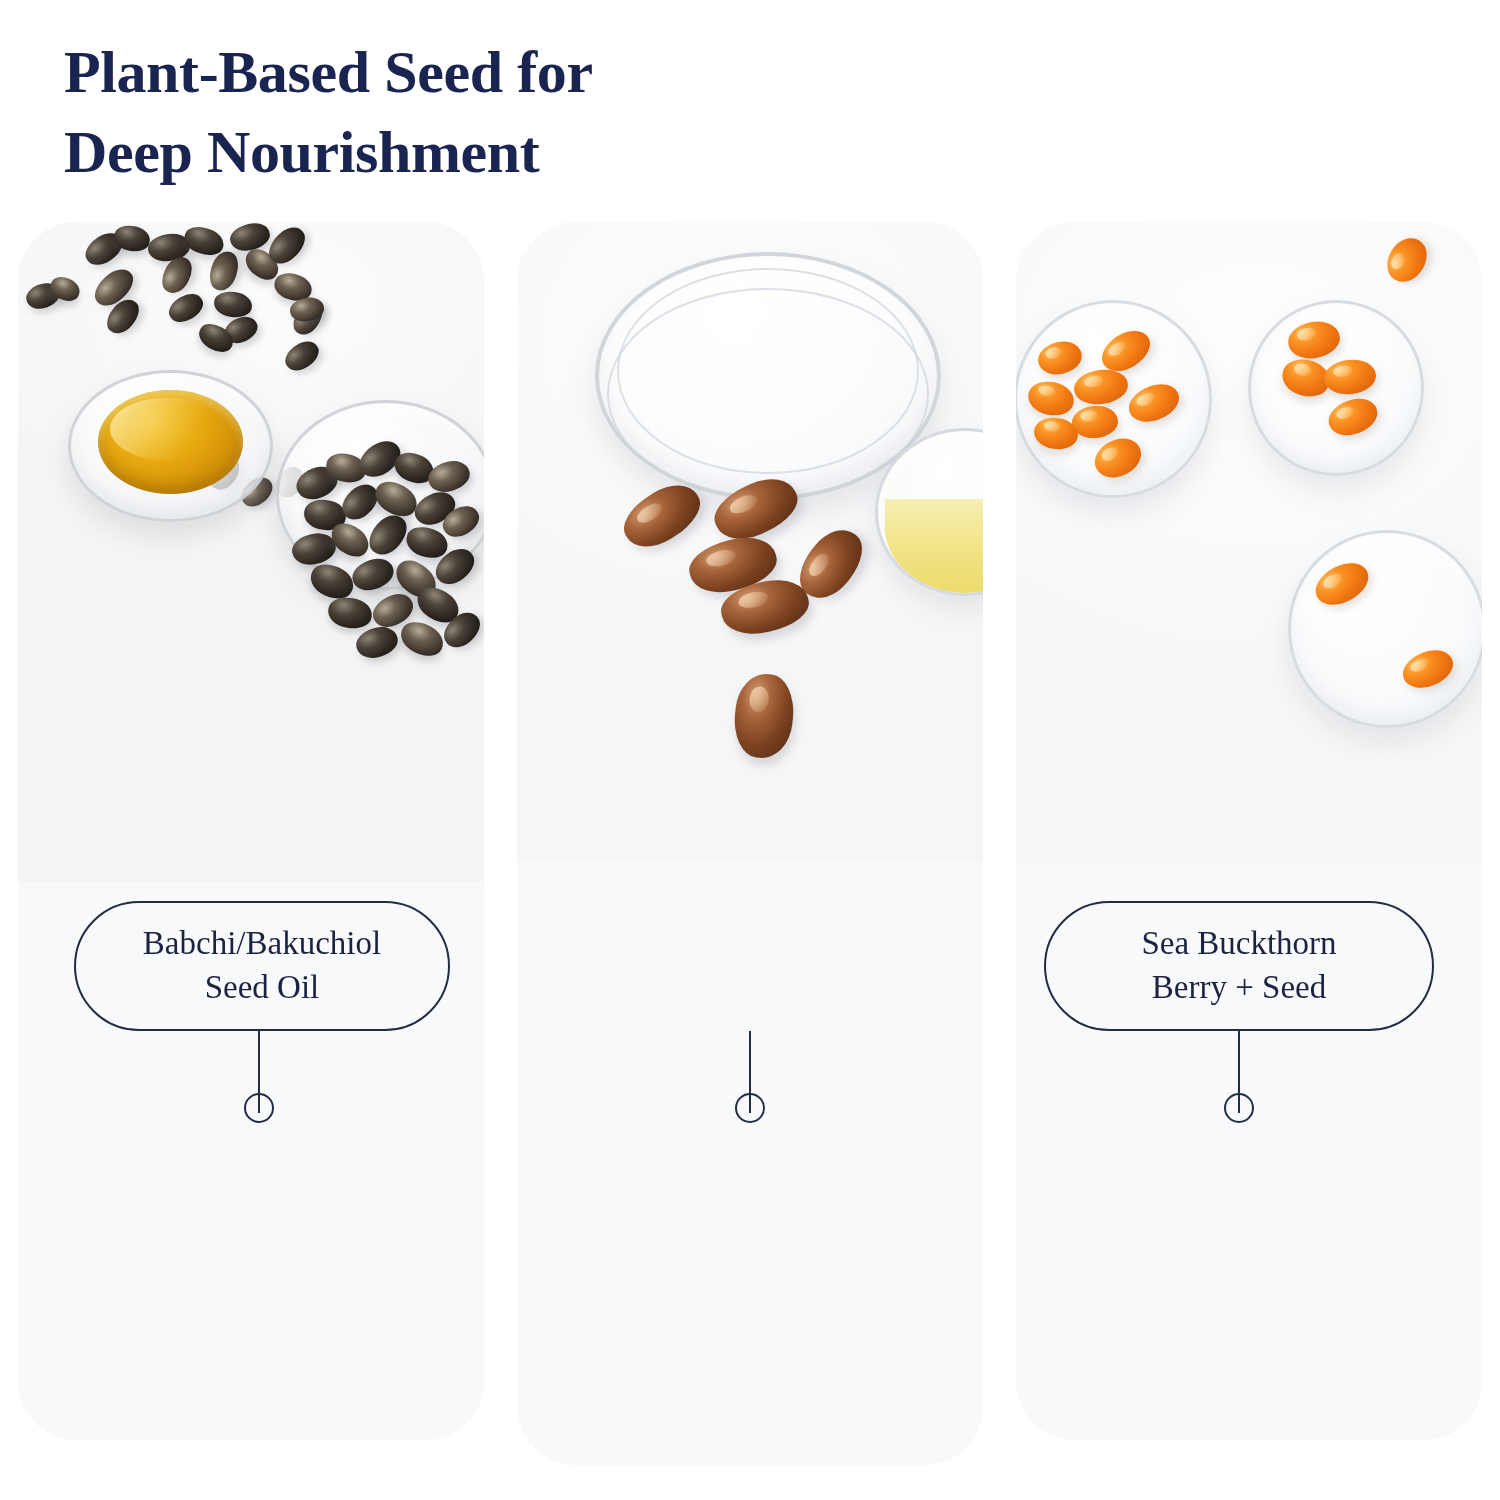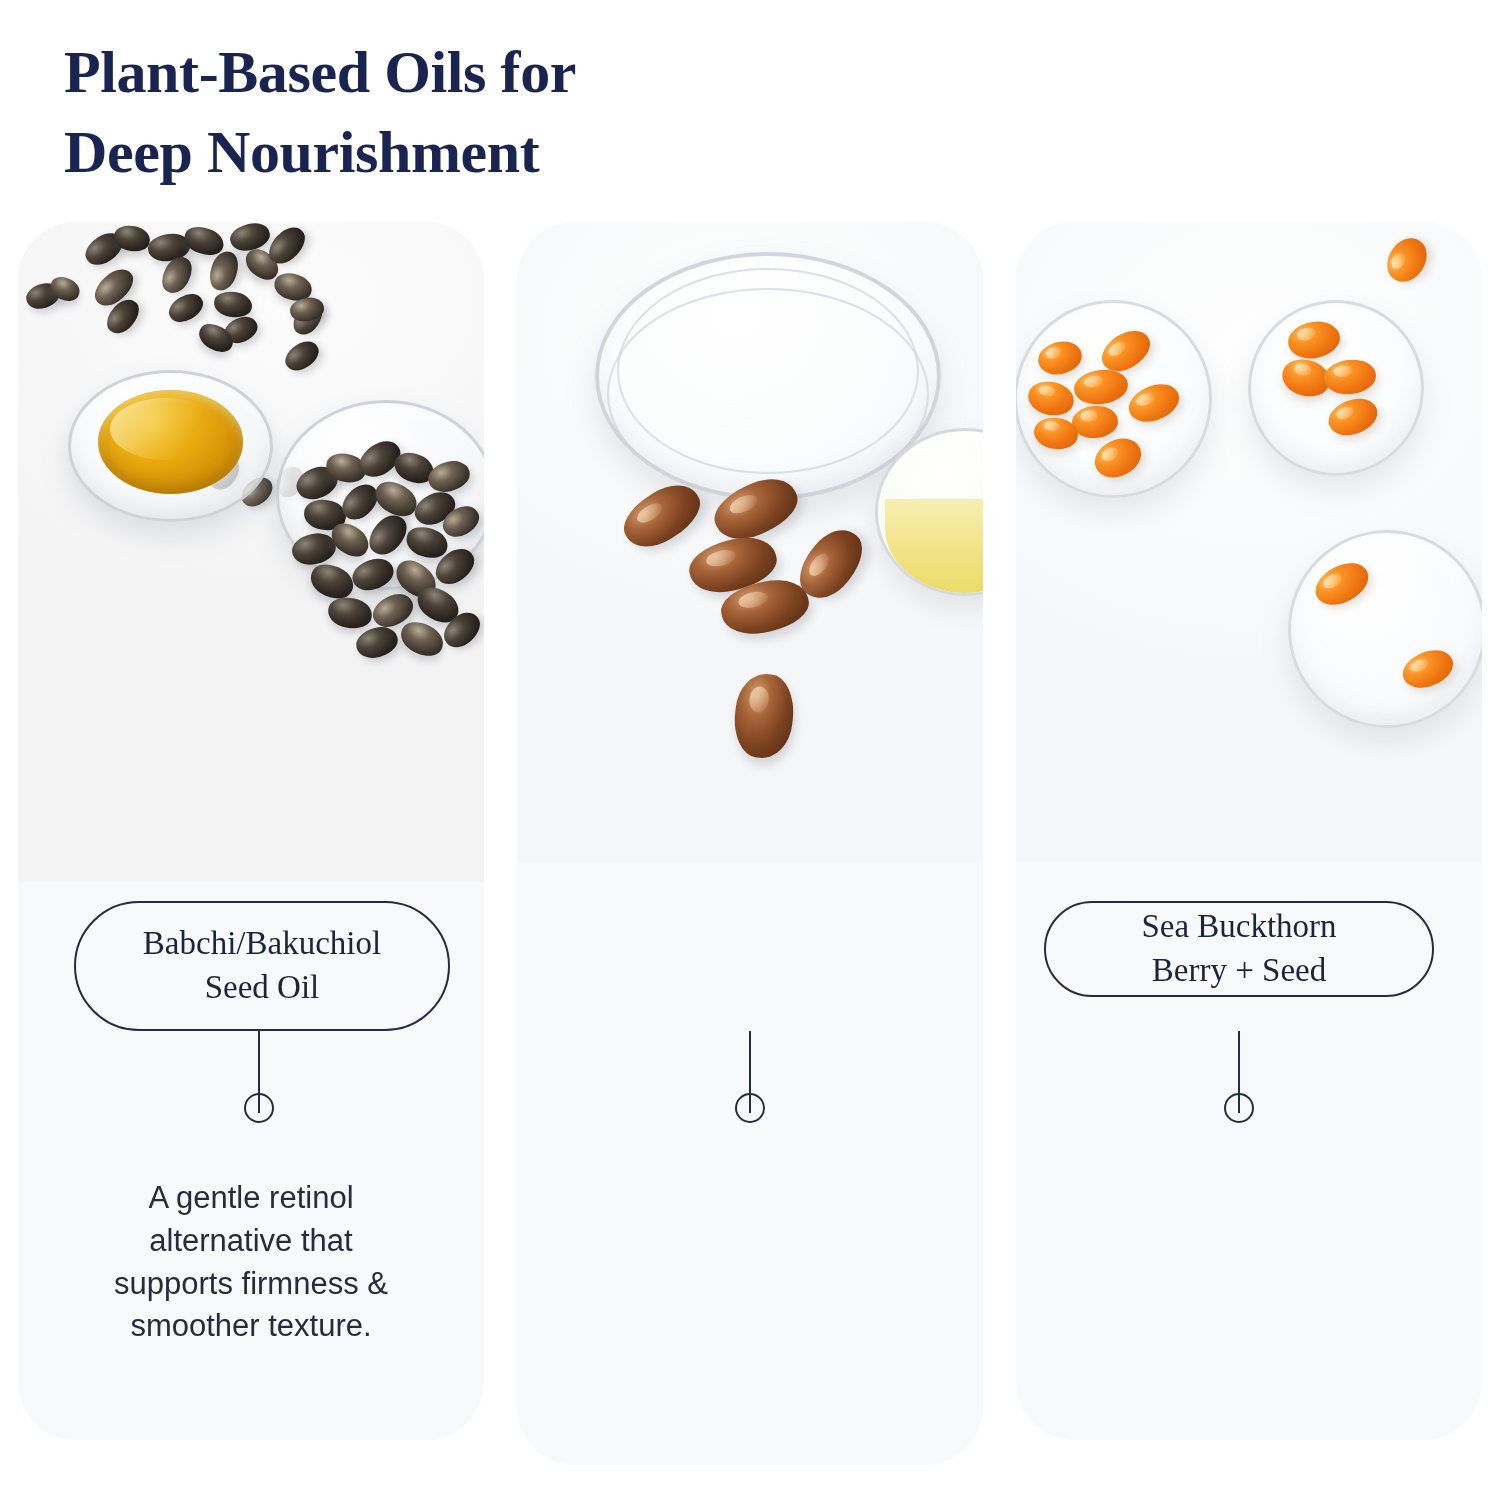--- a/index.html
+++ b/index.html
@@ -245,21 +245,21 @@
     font-family: "Liberation Sans", sans-serif;
     font-size: 31px;
     line-height: 1.38;
     color: #262c3d;
     white-space: pre-line;
   }
 </style>
 </head>
 <body>
 
-<div class="page-title">Plant-Based Oils for
+<div class="page-title">Plant-Based Seed for
 Deep Nourishment</div>
 
 <div class="panels">
 
   <div class="panel panel-1">
     <div class="photo photo-1">
       <div class="p1-bg"></div>
 
       <div class="seed" style="left:8px;  top:62px;  width:34px; height:24px; transform:rotate(-18deg);"></div>
       <div class="seed lite" style="left:32px; top:56px;  width:30px; height:22px; transform:rotate(24deg);"></div>
@@ -318,24 +318,20 @@
       <div class="seed" style="left:424px; top:394px; width:40px; height:28px; transform:rotate(-42deg);"></div>
     </div>
 
     <div class="pill" style="left:56px; top:679px; width:376px; height:130px;">
       <span>Babchi/Bakuchiol
 Seed Oil</span>
     </div>
     <div class="stem" style="left:240px; top:809px; height:82px;"></div>
     <div class="node" style="left:226px; top:871px;"></div>
 
-    <div class="desc" style="left:16px; top:955px; width:434px;">A gentle retinol
-alternative that
-supports firmness &amp;
-smoother texture.</div>
   </div>
 
   <div class="panel panel-2">
     <div class="photo photo-2">
       <div class="p2-bg"></div>
 
       <div class="petri" style="left:78px; top:30px; width:346px; height:248px;"></div>
       <div class="petri-inner" style="left:100px; top:46px; width:302px; height:206px;"></div>
       <div class="petri-inner" style="left:90px; top:66px; width:322px; height:212px; border-color:rgba(206,211,219,0.7);"></div>
 
@@ -379,21 +375,21 @@
       <div class="berry" style="left:266px; top:138px; width:48px; height:36px; transform:rotate(16deg);"></div>
       <div class="berry" style="left:308px; top:138px; width:52px; height:34px; transform:rotate(-6deg);"></div>
       <div class="berry" style="left:312px; top:178px; width:50px; height:34px; transform:rotate(-20deg);"></div>
 
       <div class="berry" style="left:368px; top:20px; width:46px; height:36px; transform:rotate(-58deg);"></div>
 
       <div class="berry" style="left:298px; top:344px; width:56px; height:36px; transform:rotate(-28deg);"></div>
       <div class="berry" style="left:386px; top:430px; width:52px; height:34px; transform:rotate(-22deg);"></div>
     </div>
 
-    <div class="pill" style="left:28px; top:679px; width:390px; height:96px;">
+    <div class="pill" style="left:28px; top:679px; width:390px; height:130px;">
       <span>Sea Buckthorn
 Berry + Seed</span>
     </div>
     <div class="stem" style="left:222px; top:809px; height:82px;"></div>
     <div class="node" style="left:208px; top:871px;"></div>
 
   </div>
 
 </div>
 

